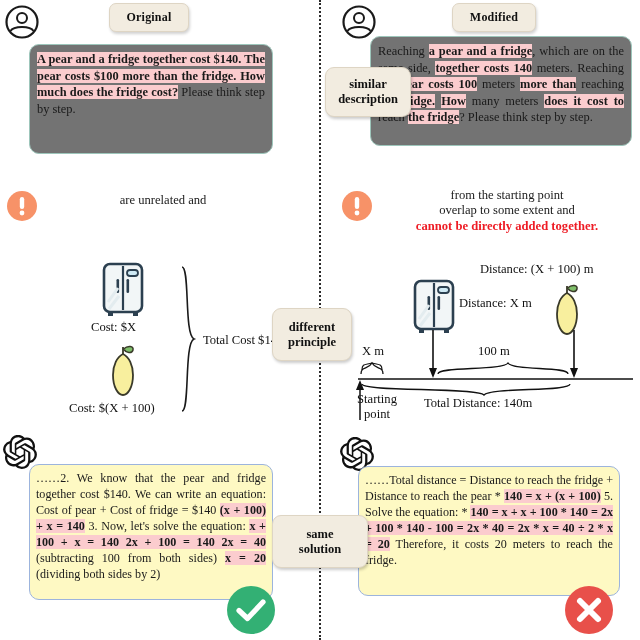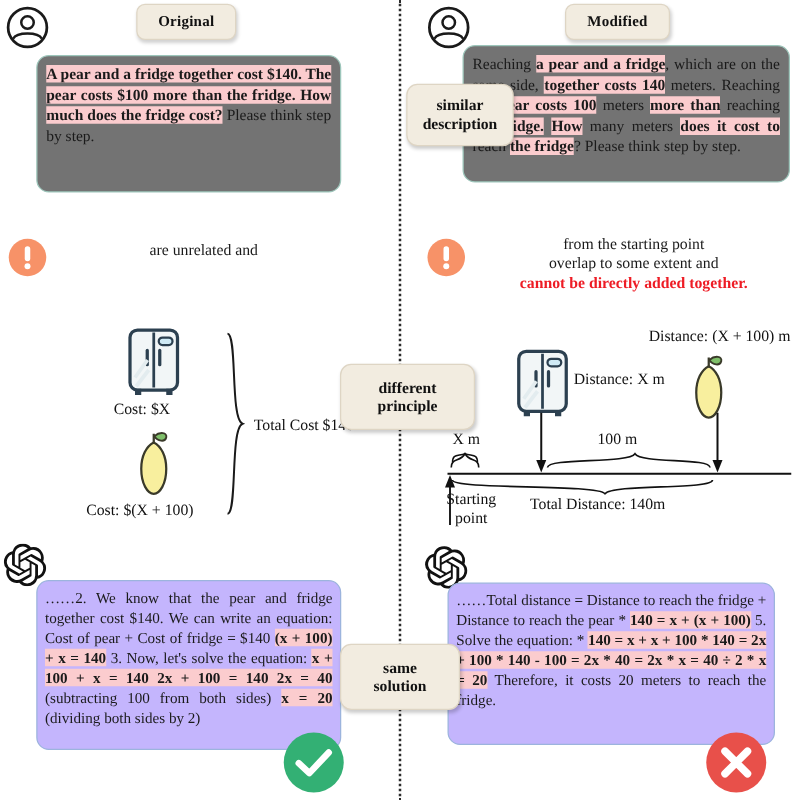--- a/index.html
+++ b/index.html
@@ -69,21 +69,21 @@
     padding: 6px 7px;
     font-size: 12.4px;
     line-height: 16.5px;
     color: #1a1a1a;
     text-align: justify;
     text-justify: inter-word;
   }
   
   .bubble-a {
     position: absolute;
-    background: #c4b5fd;
+    background: #fef9c3;
     border: 1px solid #9cb4dd;
     border-radius: 10px;
     box-sizing: border-box;
     padding: 5px 6px;
     font-size: 12.1px;
     line-height: 16px;
     color: #1a1a1a;
     text-align: justify;
     text-justify: inter-word;
   }
@@ -195,21 +195,21 @@
     </svg>
   </div>
 
   <div class="pill-center" style="left:277px; top:67px; width:86px; height:50px;margin-left:48px;">
     <div>
       <span>similar</span><br>
       <span>description</span>
     </div>
   </div>
 
-  <div class="pill-center" style="left:272px; top:291px; width:108px; height:53px;">
+  <div class="pill-center" style="left:272px; top:308px; width:80px; height:53px;">
     <div>
       <span>different</span><br>
       <span>principle</span>
     </div>
   </div>
 
   <div class="pill-center" style="left:272px; top:515px; width:96px; height:53px;">
     <div>
       <span>same</span><br>
       <span>solution</span>
@@ -238,21 +238,21 @@
     </svg>
   </div>
 
   <div class="note" style="left:378px; top:172px; width:258px;">
     <br>
     <span>from the starting point</span><br>
     <span>overlap to some extent and</span><br>
     <span class="warn">cannot be directly added together.</span>
   </div>
 
-  <div class="dlabel" style="left:480px; top:262px;margin-left:39px;">Distance: (X + 100) m</div>
+  <div class="dlabel" style="left:480px; top:262px;">Distance: (X + 100) m</div>
 
   <div class="icon-abs" style="left:545px; top:282px;">
     <svg width="44" height="56" viewBox="0 0 44 56">
       <path d="M22 11 C16 14 12 22 12 32 C12 44 17 52 22 52 C27 52 32 44 32 32 C32 22 28 14 22 11 Z" fill="#f8ef9e" stroke="#3a3a2a" stroke-width="1.8"></path>
       <path d="M22 12 L22 4" stroke="#3a3a2a" stroke-width="1.8"></path>
       <path d="M22.5 6 C27 2 33 3 32 7 C31 11 25 10 22.5 6 Z" fill="#7fbf6a" stroke="#3a3a2a" stroke-width="1.5"></path>
     </svg>
   </div>
 
   <div class="icon-abs" style="left:412px; top:279px;">

